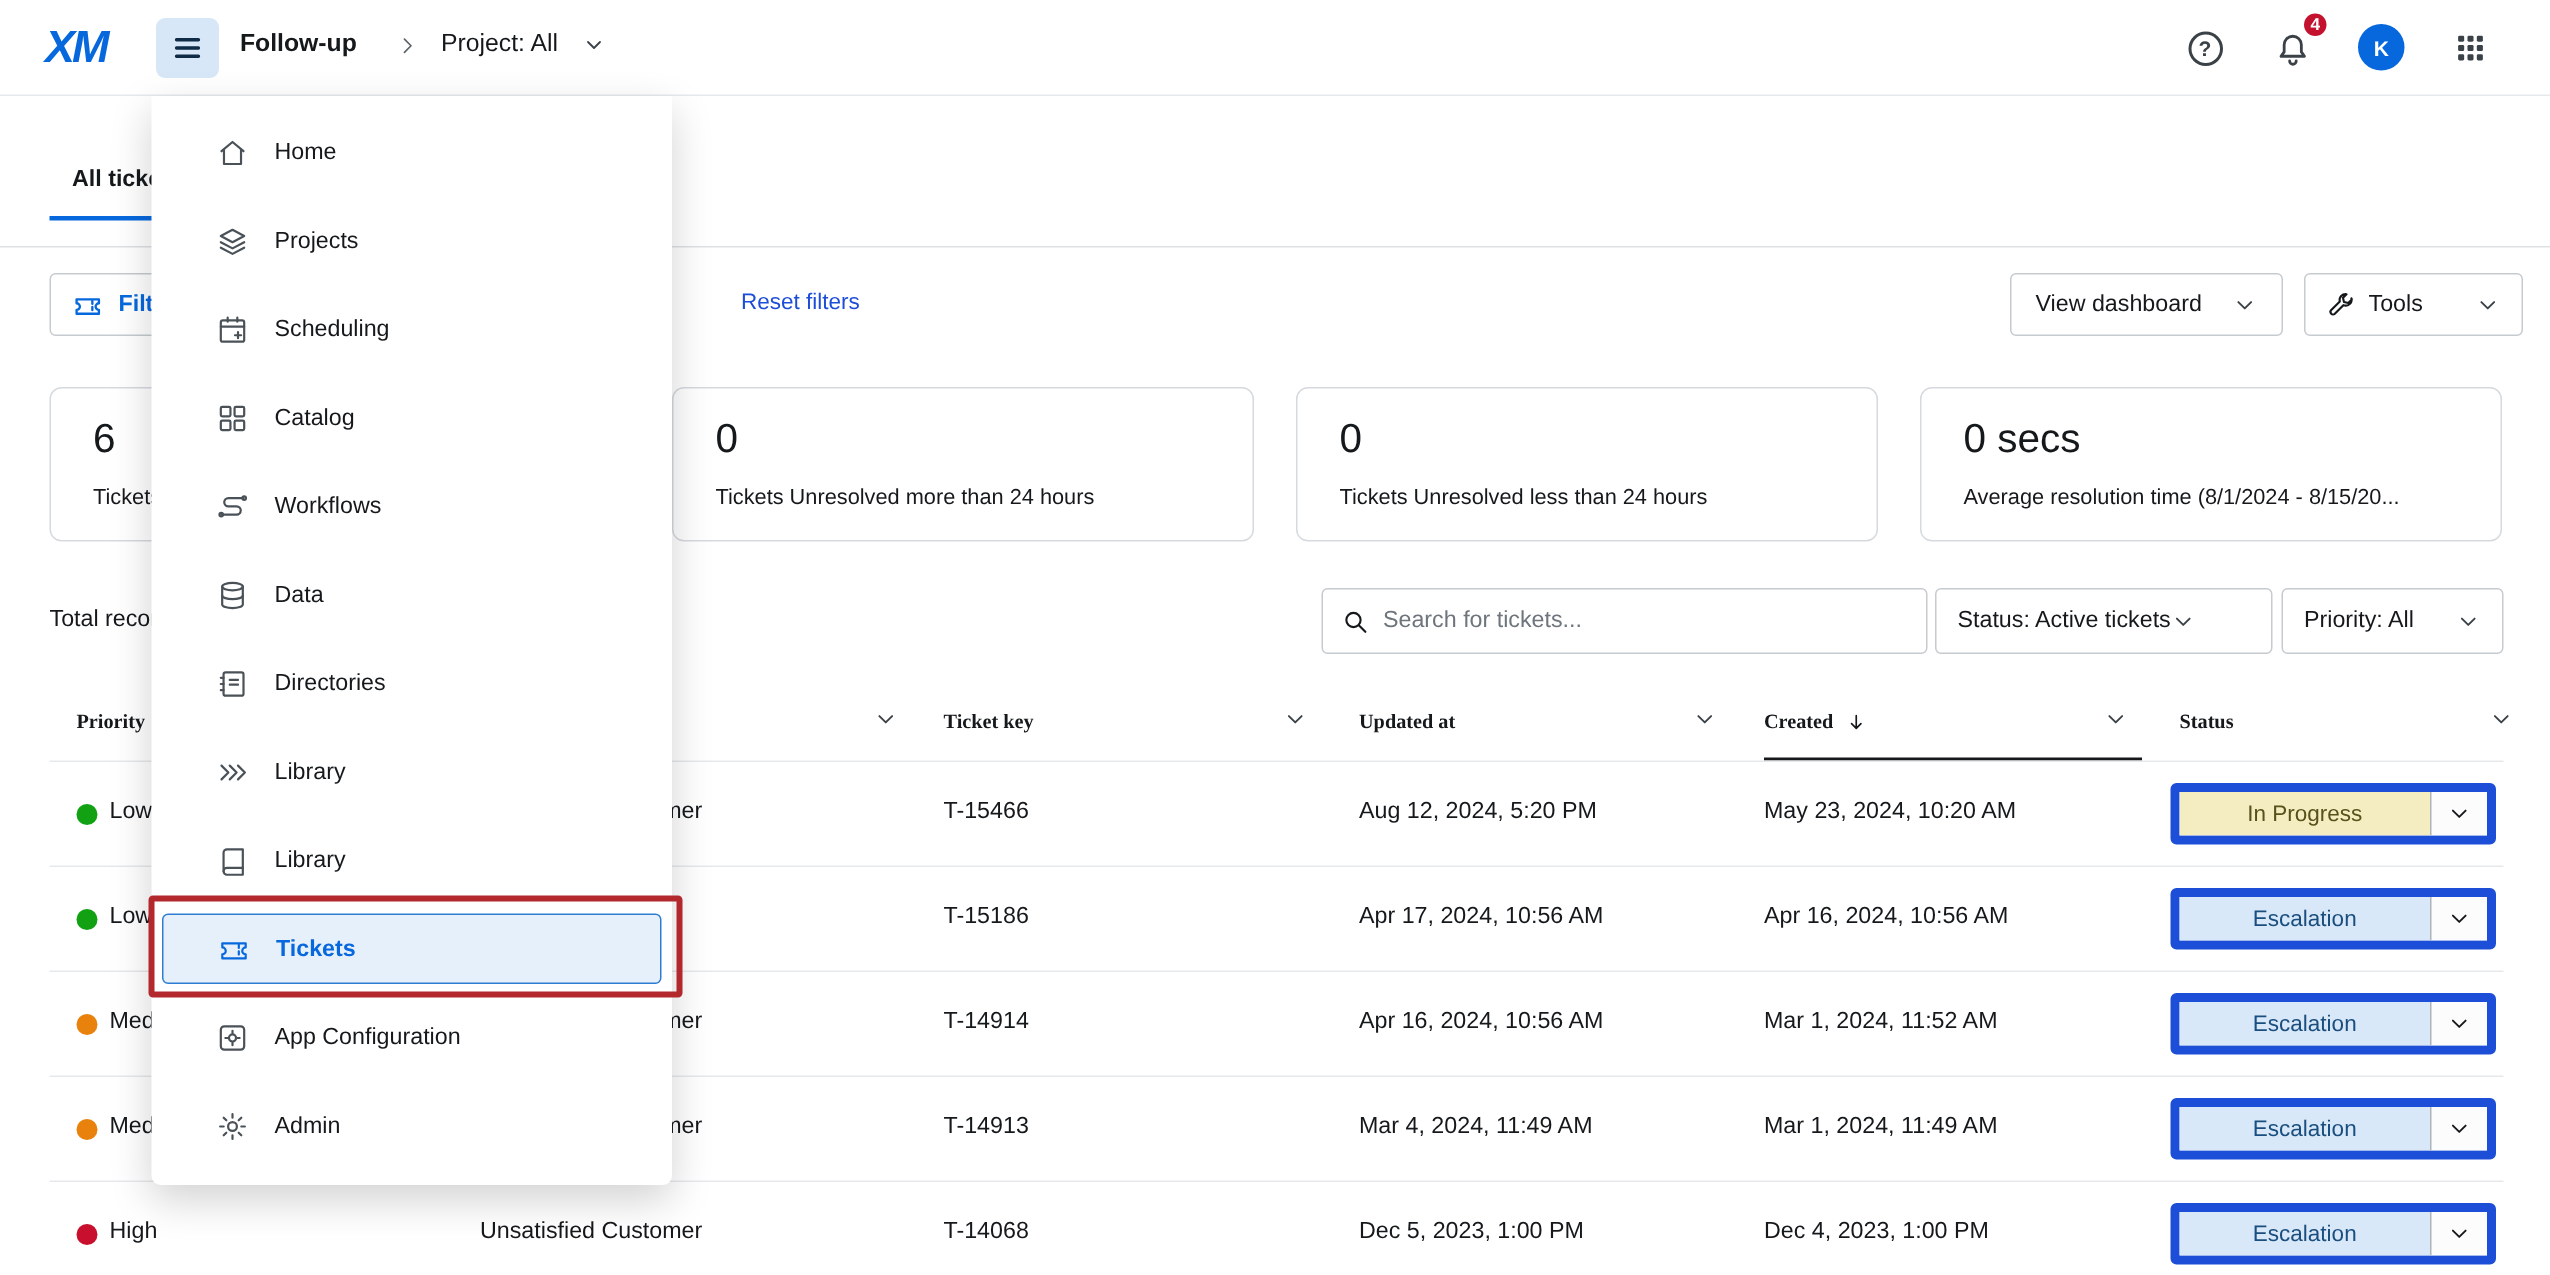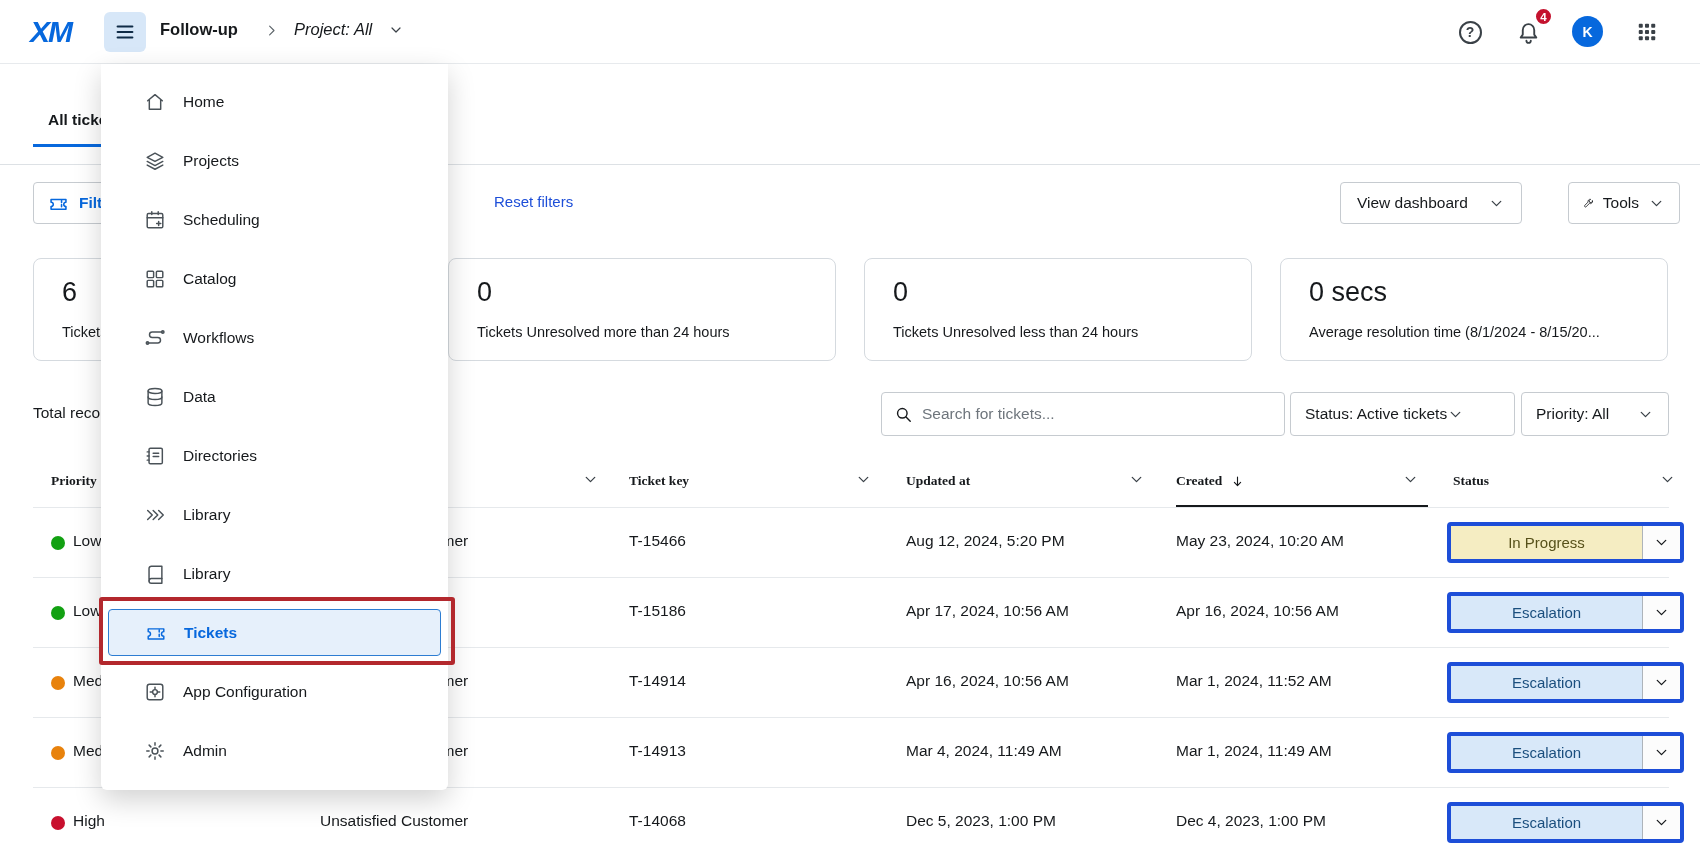--- a/index.html
+++ b/index.html
@@ -12,21 +12,21 @@
     border-bottom:1px solid #E7EAED; z-index:30; }
   .logo { position:absolute; left:30px; top:15px; font-size:30px; font-weight:800;
     font-style:italic; color:#0768DD; letter-spacing:-2px; }
   .hamburger-btn { position:absolute; left:104px; top:12px; width:42px; height:40px;
     background:#D7E7F8; border:none; border-radius:6px; cursor:pointer;
     display:flex; align-items:center; justify-content:center; }
   .hamburger-btn svg { stroke:#0F2B46; }
   .crumb-section { position:absolute; left:160px; top:20px; font-size:16.5px; font-weight:700; }
   .crumb-sep { position:absolute; left:264px; top:23px; color:#5B6368; }
   .crumb-project { position:absolute; left:294px; top:20px; font-size:16.5px;
-    display:flex; align-items:center; gap:16px; cursor:pointer;font-style:italic; }
+    display:flex; align-items:center; gap:16px; cursor:pointer; }
   .tb-icon { position:absolute; top:17px; width:30px; height:30px; display:flex;
     align-items:center; justify-content:center; color:#3A4147; cursor:pointer;
     background:none; border:none; }
   .help-circle { width:23px; height:23px; border:2px solid #3A4147; border-radius:50%;
     display:flex; align-items:center; justify-content:center; font-size:14px; font-weight:700; }
   .badge { position:absolute; left:1534px; top:7px; min-width:19px; height:19px;
     background:#C4122E; color:#fff; border-radius:10px; font-size:11.5px; font-weight:700;
     display:flex; align-items:center; justify-content:center; padding:0 4px;
     border:2px solid #fff; z-index:2; }
   .avatar { position:absolute; left:1572px; top:16px; width:31px; height:31px;
@@ -41,22 +41,22 @@
 
   .btn { background:#fff; border:1px solid #C6CBD0; border-radius:4px;
     display:flex; align-items:center; font-size:15.5px; color:#16191C; cursor:pointer; }
   .filters-btn { position:absolute; left:33px; top:118px; width:210px; height:42px;
     padding:0 14px; gap:10px; color:#0768DD; font-weight:600; }
   .filters-btn svg { stroke:#0768DD; }
   .link { position:absolute; left:450px; top:129px; font-size:15px; color:#1d4ed8;
     cursor:pointer; text-decoration:none; background:none; border:none;margin-left:44px; }
   .view-dash-btn { position:absolute; left:1340px; top:118px; width:182px; height:42px;
     padding:0 16px; justify-content:space-between; }
-  .tools-btn { position:absolute; left:1536px; top:118px; width:112px; height:42px;
-    padding:0 14px; gap:9px;margin-left:32px; }
+  .tools-btn { position:absolute; left:1536px; top:118px; width:146px; height:42px;
+    padding:0 14px; gap:9px; }
   .tools-btn .chev { margin-left:auto; }
   .chev { color:#3A4147; display:flex; align-items:center; }
 
   
   .card { position:absolute; top:194px; width:388px; height:103px; background:#fff;
     border:1px solid #D5DADF; border-radius:8px; padding:16px 28px; }
   .card-value { font-size:27px; font-weight:400; line-height:34px; }
   .card-label { font-size:14.5px; margin-top:15px; color:#16191C; }
 
   
@@ -85,22 +85,22 @@
   .cell { position:absolute; top:24px; }
   .dot { position:absolute; left:18px; top:28px; width:14px; height:14px; border-radius:50%; }
   .dot-low { background:#12A112; }
   .dot-medium { background:#E8820C; }
   .dot-high { background:#C8102E; }
   .c-priority { left:40px; }
   .c-name { left:287px; }
   .c-key { left:596px; }
   .c-upd { left:873px; }
   .c-created { left:1143px; }
-  .status-badge { position:absolute; left:1414px; top:14px; width:237px; height:41px;
-    border:4px solid #1d4ed8; border-radius:4px; display:flex; overflow:hidden; cursor:pointer; }
+  .status-badge { position:absolute; left:1414px; top:14px; width:217px; height:41px;
+    border:6px solid #1d4ed8; border-radius:4px; display:flex; overflow:hidden; cursor:pointer; }
   .sb-label { flex:1; display:flex; align-items:center; justify-content:center;
     font-size:15px; font-weight:400; }
   .badge-yellow .sb-label { background:#F5EDC2; color:#57511A; }
   .badge-blue .sb-label { background:#D8E8F9; color:#1A4E7E; }
   .sb-chevron { width:38px; background:#FCFCFC; border-left:1px solid #AEB4BA;
     display:flex; align-items:center; justify-content:center; color:#16191C; }
 
   
   .nav-menu { position:absolute; left:101px; top:64px; width:347px; height:726px;
     background:#fff; z-index:40; box-shadow:0 10px 28px rgba(0,0,0,0.18);

